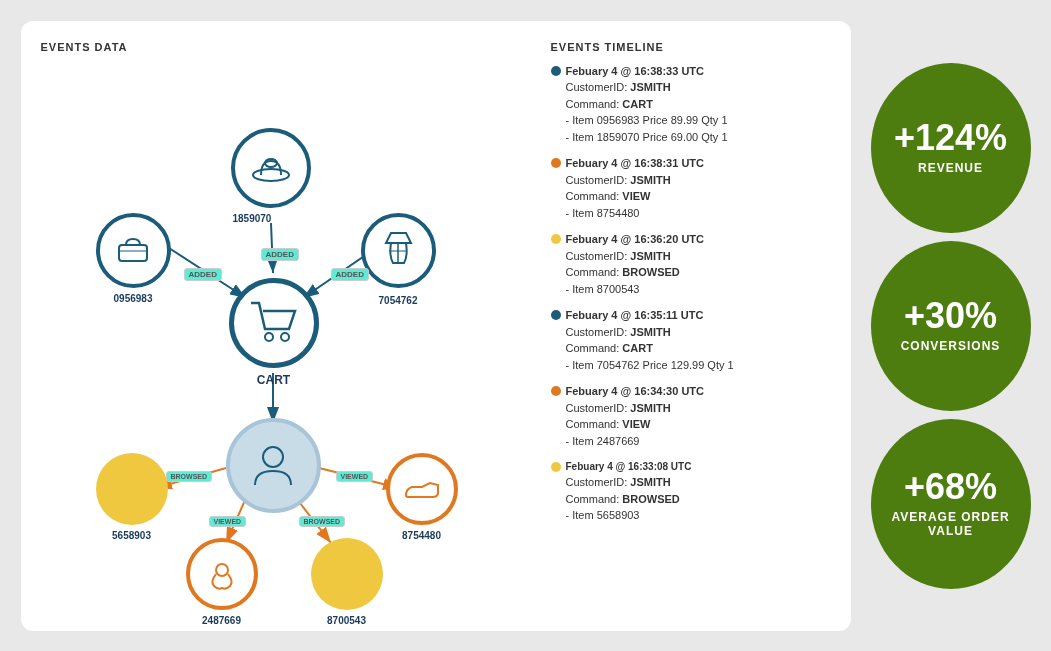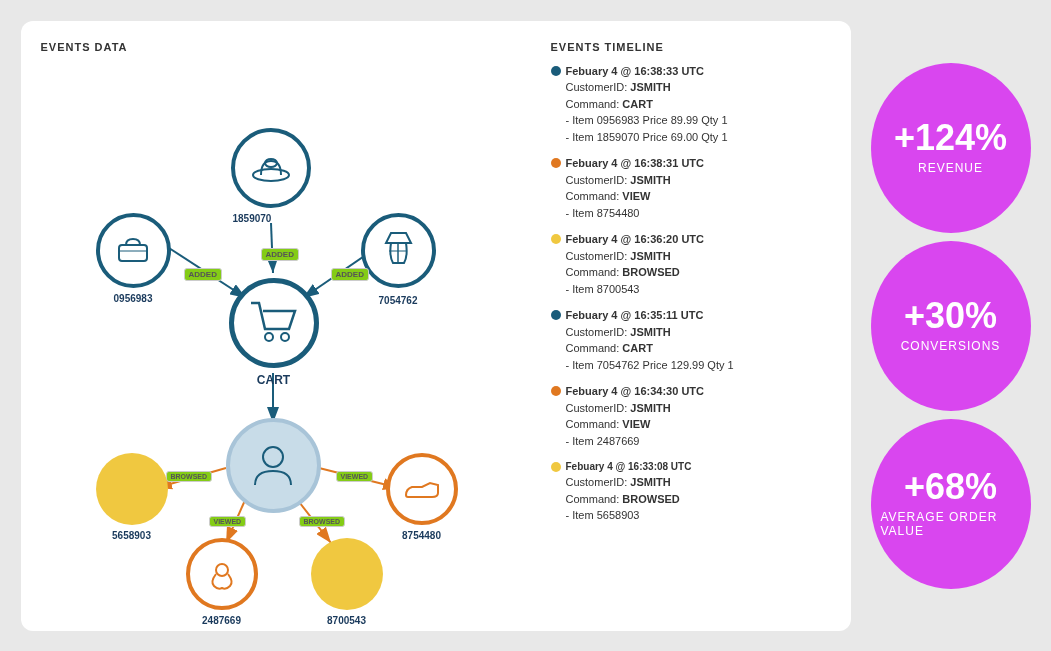--- a/index.html
+++ b/index.html
@@ -81,21 +81,21 @@
     .node-orange {
       border: 4px solid #e07820;
       background: white;
     }
     
     .arrow-label {
       position: absolute;
       font-size: 8px;
       font-weight: bold;
       color: #555;
-      background: #84cc16;
+      background: #5eead4;
       border: 1px solid #ccc;
       padding: 1px 4px;
       border-radius: 3px;
     }
     
     .arrows-svg {
       position: absolute;
       top: 0; left: 0;
       width: 480px;
       height: 540px;
@@ -139,37 +139,37 @@
     .stats-column {
       display: flex;
       flex-direction: column;
       gap: 8px;
       justify-content: center;
     }
     .stat-bubble {
       width: 160px;
       height: 170px;
       border-radius: 50%;
-      background: #d946ef;
+      background: #4d7c0f;
       display: flex;
       flex-direction: column;
       align-items: center;
       justify-content: center;
       color: white;
-      text-align: left;
+      text-align: center;
       padding: 10px;
     }
     .stat-number {
       font-size: 36px;
       font-weight: bold;
       line-height: 1;
     }
     .stat-label {
       font-size: 12px;
-      font-weight: normal;
+      font-weight: bold;
       letter-spacing: 1px;
       margin-top: 5px;
     }
   </style>
 </head>
 <body>
 
 <div class="container">
   <div class="main-card">
 

